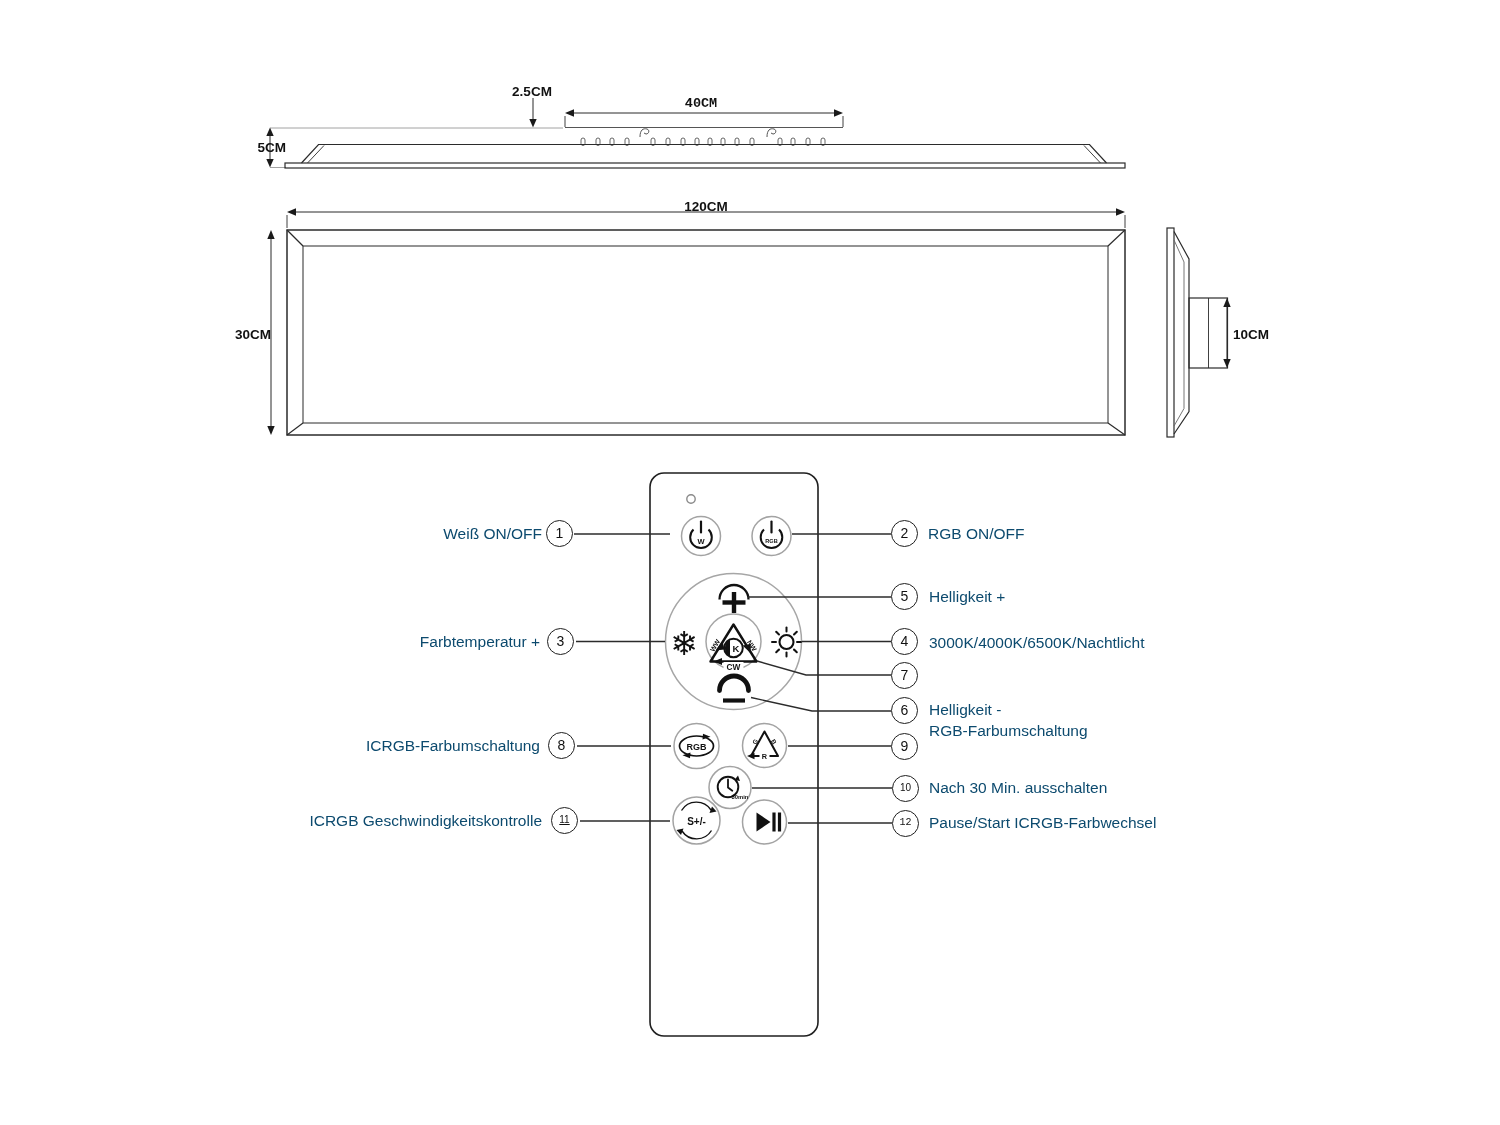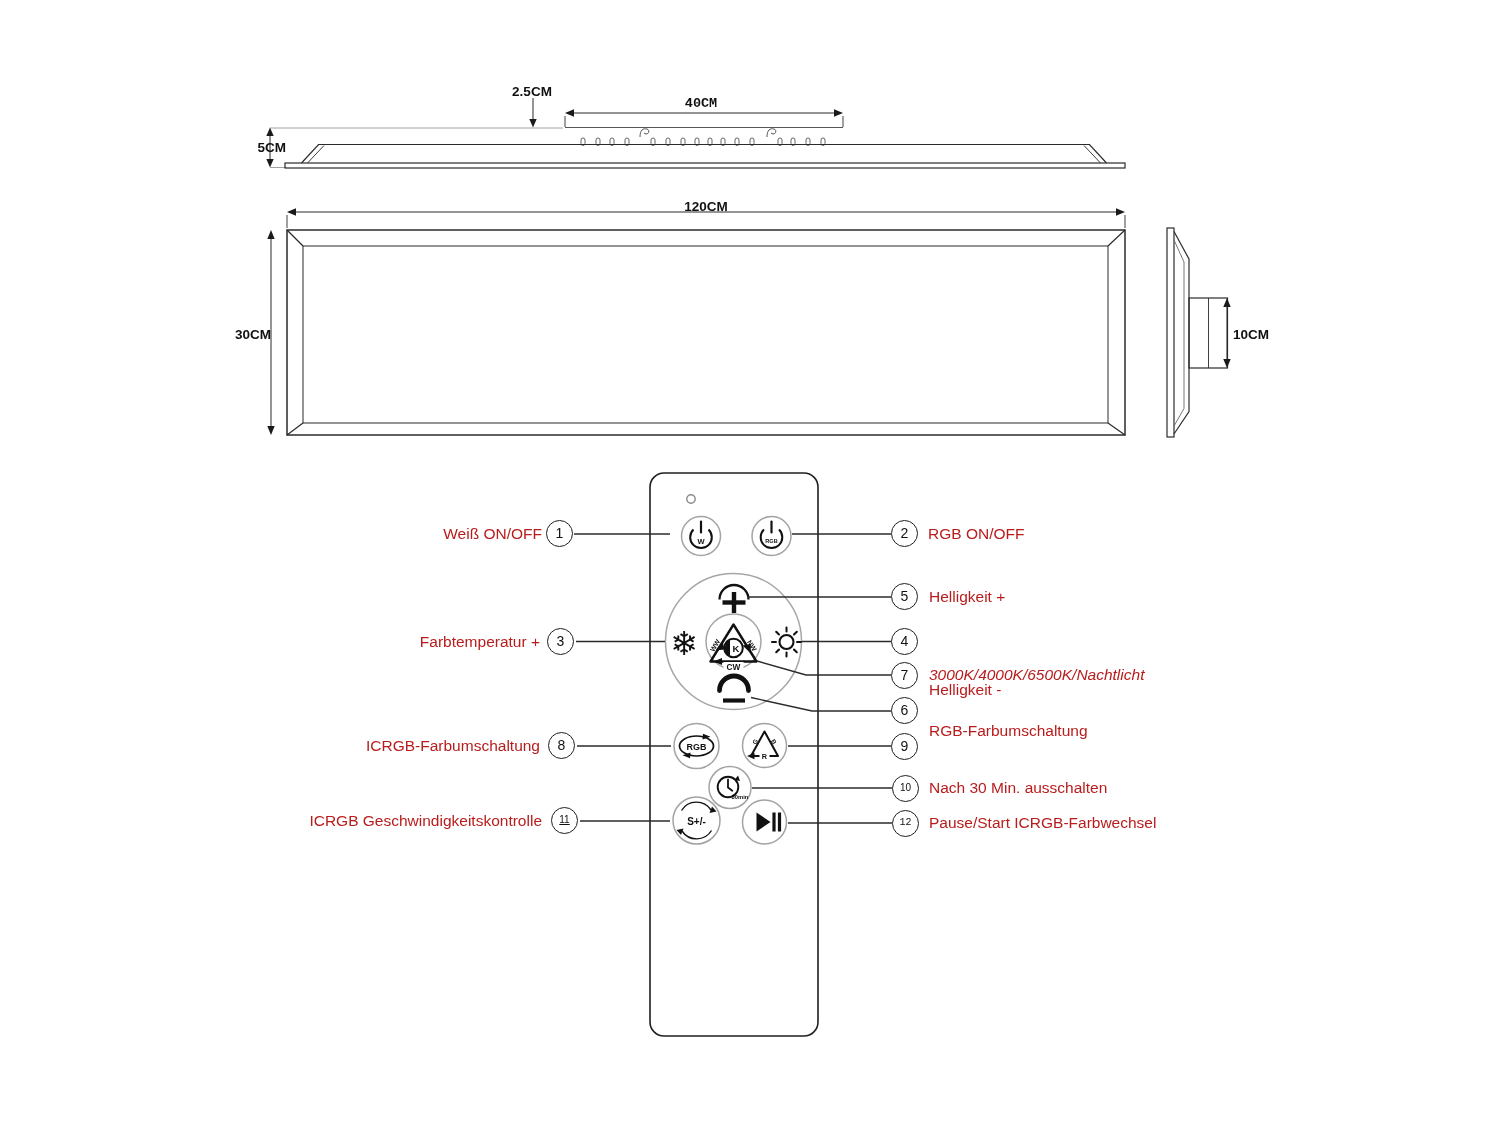--- a/index.html
+++ b/index.html
@@ -1,29 +1,29 @@
 <!DOCTYPE html>
 <html><head>
 <meta charset="utf-8">
 <style>
   html,body{margin:0;padding:0;background:#ffffff;}
   #canvas{position:relative;width:1500px;height:1125px;background:#ffffff;overflow:hidden;
           font-family:"Liberation Sans",sans-serif;}
   #drawing{position:absolute;left:0;top:0;}
-  .lbl{position:absolute;height:22px;line-height:22px;font-size:15.5px;color:#b91c1c;white-space:nowrap;}
+  .lbl{position:absolute;height:22px;line-height:22px;font-size:15.5px;color:#0c4a6e;white-space:nowrap;}
   .ra{text-align:right;width:400px;}
   .la{text-align:left;width:430px;}
   .dim{position:absolute;font-size:13.5px;font-weight:bold;color:#111;text-align:center;white-space:nowrap;}
   .num{position:absolute;width:27px;height:27px;box-sizing:border-box;border:1.6px solid #1f1f1f;
        border-radius:50%;background:#fff;text-align:center;line-height:24px;font-size:14px;color:#111;}
   .num.two{font-size:10px;}
   
   .l1{left:142px;top:523px;} .l3{left:140px;top:631px;} .l8{left:140px;top:735px;} .l11{left:142px;top:810px;}
-  .r2{left:928px;top:523px;} .r5{left:929px;top:586px;} .r4{left:929px;top:630px;} .r7{left:929px;top:664px;font-style:italic;}
-  .r6{left:929px;top:679px;} .r9{left:929px;top:720px;} .r10{left:929px;top:777px;} .r12{left:929px;top:812px;}
+  .r2{left:928px;top:523px;} .r5{left:929px;top:586px;} .r4{left:929px;top:630px;} .r7{left:929px;top:632px;}
+  .r6{left:929px;top:699px;} .r9{left:929px;top:720px;} .r10{left:929px;top:777px;} .r12{left:929px;top:812px;}
   
   .n1{left:546px;top:520px;}  .n2{left:891px;top:520px;}  .n3{left:547px;top:628px;}
   .n4{left:891px;top:628px;}  .n5{left:891px;top:583px;}  .n6{left:891px;top:697px;}
   .n7{left:891px;top:662px;}  .n8{left:548px;top:732px;}  .n9{left:891px;top:733px;}
   .n10{left:892px;top:775px;} .n11{left:551px;top:807px;text-decoration:underline;} .n12{left:892px;top:810px;font-family:Liberation Mono, monospace;}
   
   .d25{left:472px;top:84px;width:120px;}
   .d40{left:641px;top:96px;width:120px;font-family:Liberation Mono, monospace;}
   .d5{left:216px;top:140px;width:70px;text-align:right;}
   .d120{left:646px;top:199px;width:120px;}

